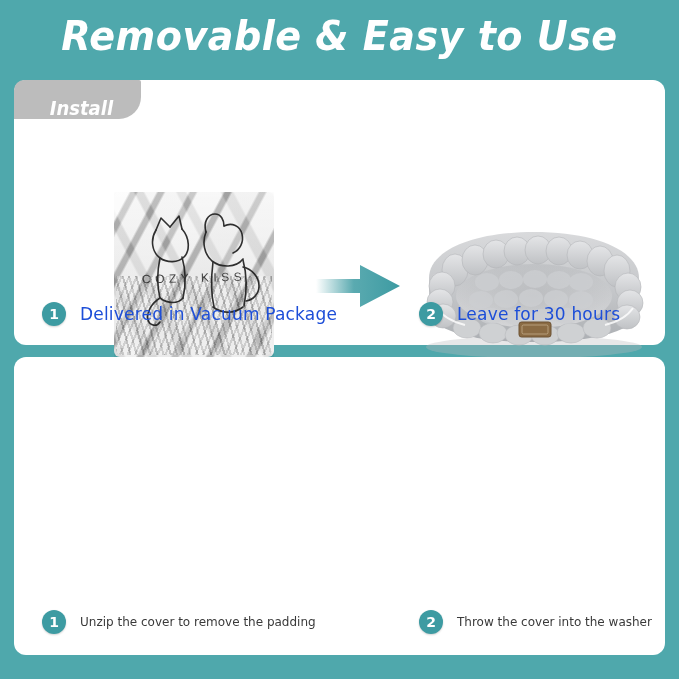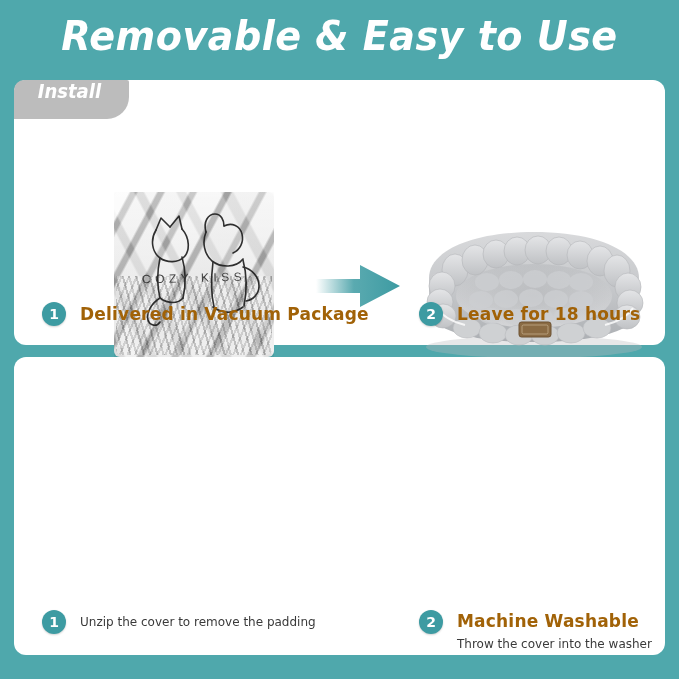--- a/index.html
+++ b/index.html
@@ -35,22 +35,22 @@
   #card-clean{left:14px;top:357px;width:651px;height:298px;}
 
   
   .tab{
     position:absolute;
     background:#bcbcbc;
     height:39px;
     border-top-left-radius:10px;
     border-bottom-right-radius:22px;
     border-top-right-radius:2px;
-    display:flex;align-items:flex-start;
-    padding:0 26px 0 22px;
+    display:flex;align-items:flex-end;
+    padding:0 26px 0 34px;
     z-index:6;
   }
   .tab span{
     color:#ffffff;
     font-family:"DejaVu Sans","Liberation Sans",sans-serif;
     font-weight:bold;font-style:italic;
     font-size:19px;
     transform:scaleX(0.95);
     white-space:nowrap;
   }
@@ -68,21 +68,21 @@
     background:#3d9ba2;
     color:#fff;
     display:flex;align-items:center;justify-content:center;
     font-size:14px;font-weight:bold;
     font-family:"DejaVu Sans","Liberation Sans",sans-serif;
     flex:0 0 auto;
     box-shadow:0 1px 2px rgba(0,0,0,.18);
   }
   .step-text{margin-left:14px;}
   .step-title{
-    font-size:17px;color:#a16207;font-weight:bold;
+    font-size:17px;color:#1d4ed8;font-weight:normal;
     font-family:"DejaVu Sans","Liberation Sans",sans-serif;
     line-height:22px;white-space:nowrap;
     letter-spacing:0.2px;
   }
   .step-sub{
     font-size:12px;color:#3a3a3a;font-weight:normal;
     font-family:"DejaVu Sans","Liberation Sans",sans-serif;
     line-height:18px;margin-top:3px;white-space:nowrap;
   }
   .step.single .step-title{line-height:24px;}
@@ -259,41 +259,40 @@
     <div class="step single" style="left:28px;top:222px;">
       <div class="circle">1</div>
       <div class="step-text">
         <div class="step-title">Delivered in Vacuum Package</div>
       </div>
     </div>
 
     <div class="step single" style="left:405px;top:222px;">
       <div class="circle">2</div>
       <div class="step-text">
-        <div class="step-title">Leave for 18 hours</div>
+        <div class="step-title">Leave for 30 hours</div>
       </div>
     </div>
   </div>
 
   <div class="tab" id="tab-install">
     <span>Install</span>
   </div>
 
   <div class="card" id="card-clean">
 
     <div class="step" style="left:28px;top:253px;">
       <div class="circle">1</div>
       <div class="step-text">
         <div class="step-sub">Unzip the cover to remove the padding</div>
       </div>
     </div>
 
     <div class="step" style="left:405px;top:253px;">
       <div class="circle">2</div>
       <div class="step-text">
-        <div class="step-title">Machine Washable</div>
         <div class="step-sub">Throw the cover into the washer</div>
       </div>
     </div>
   </div>
 
 
 </div>
 
 </body></html>

